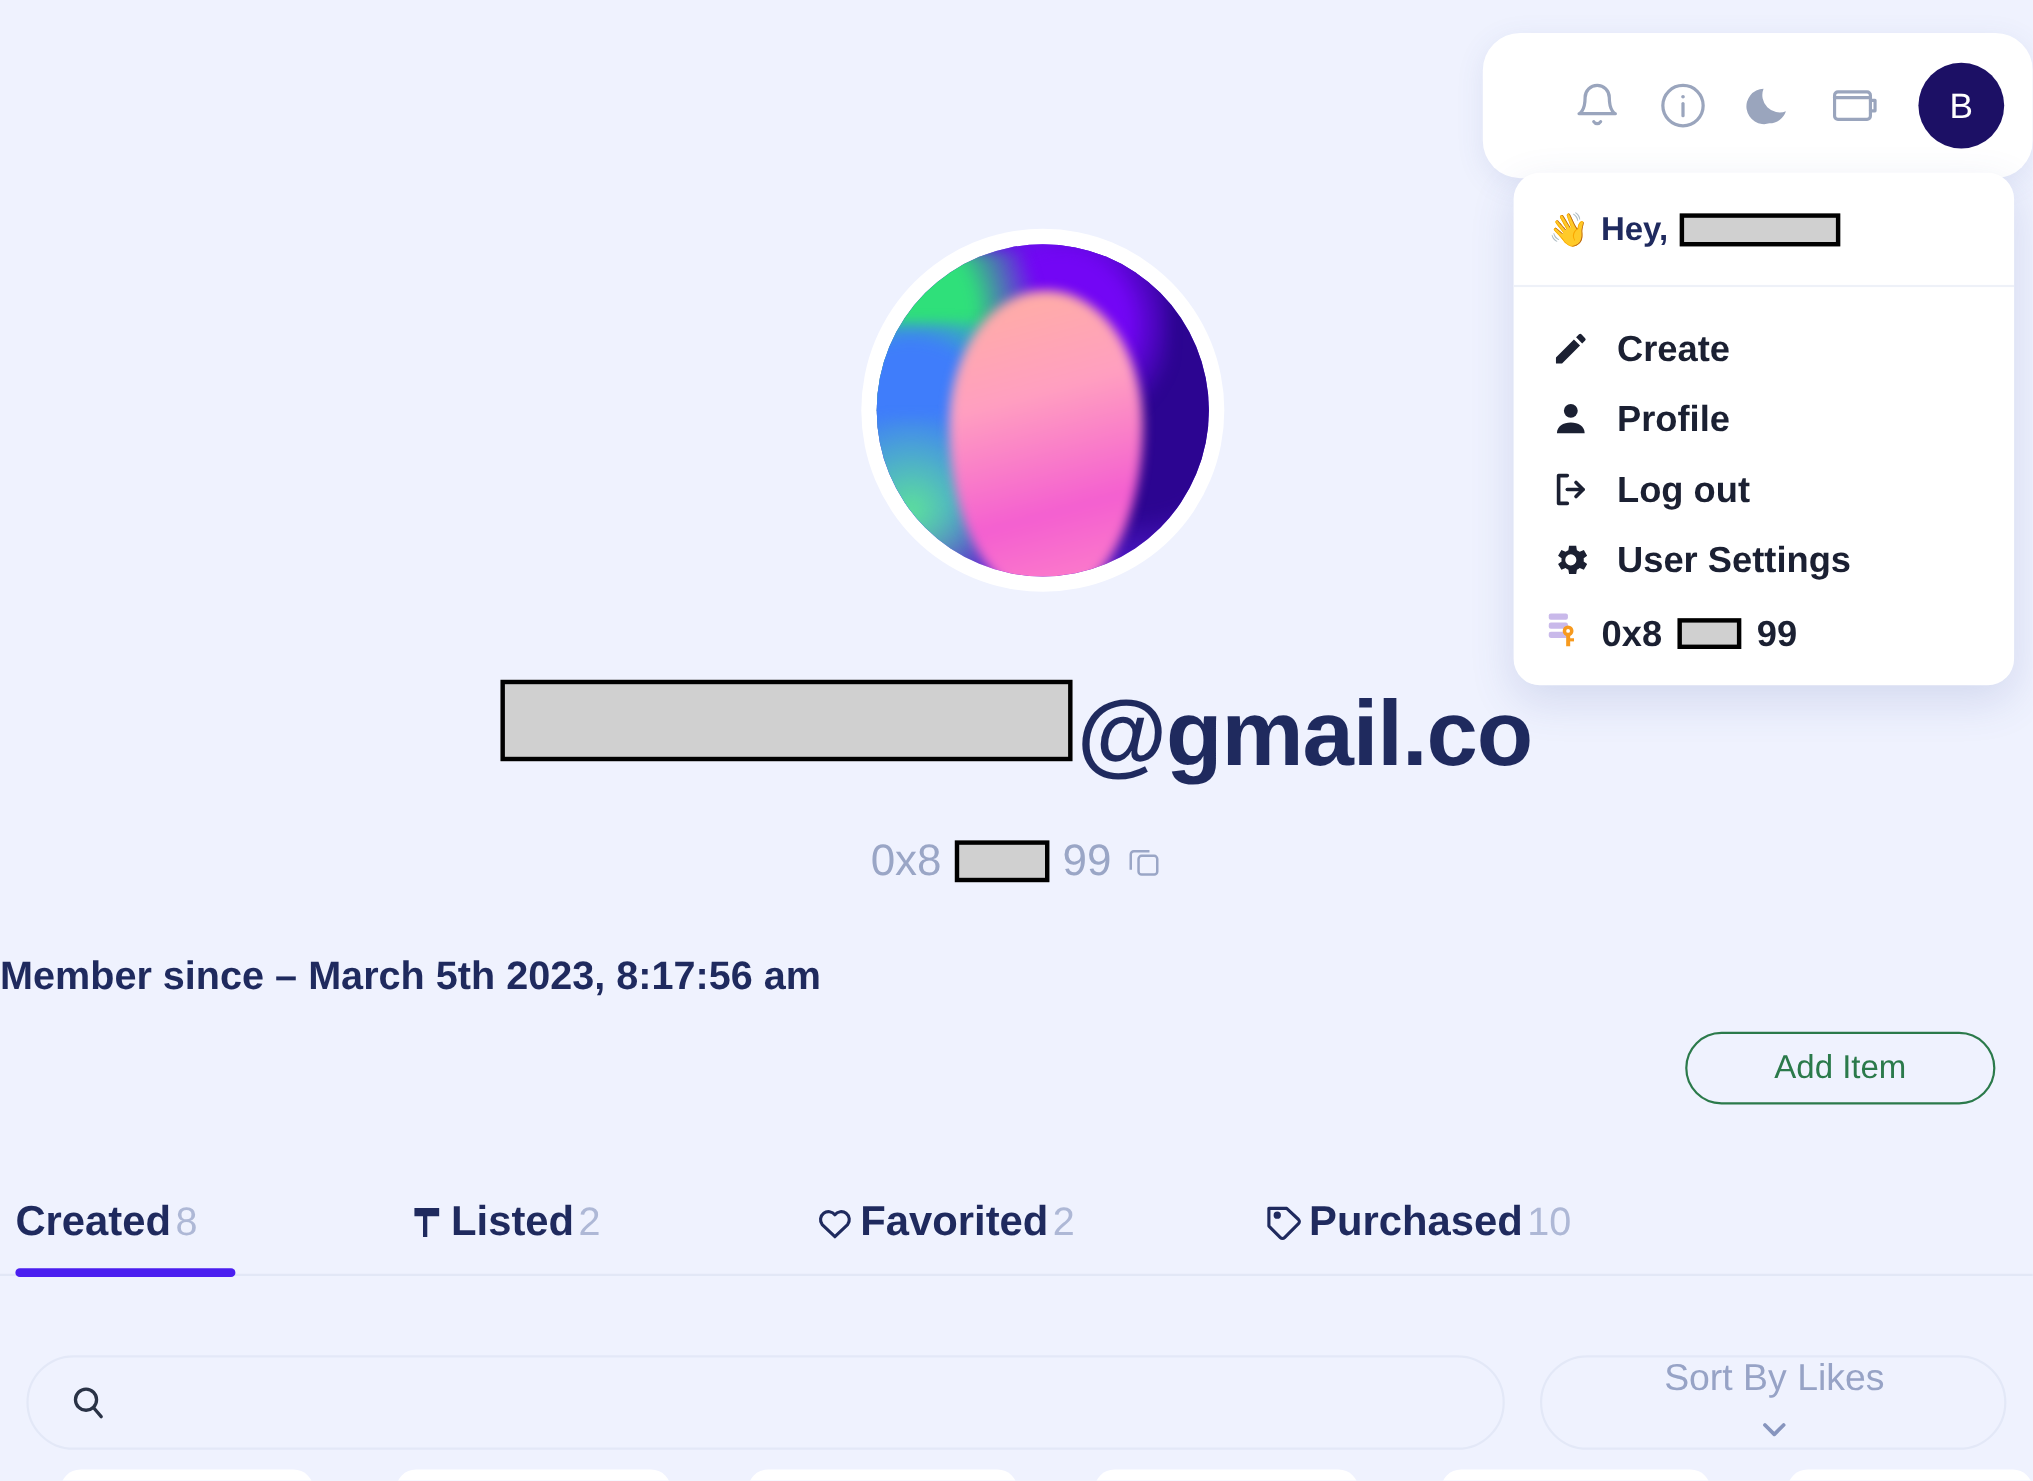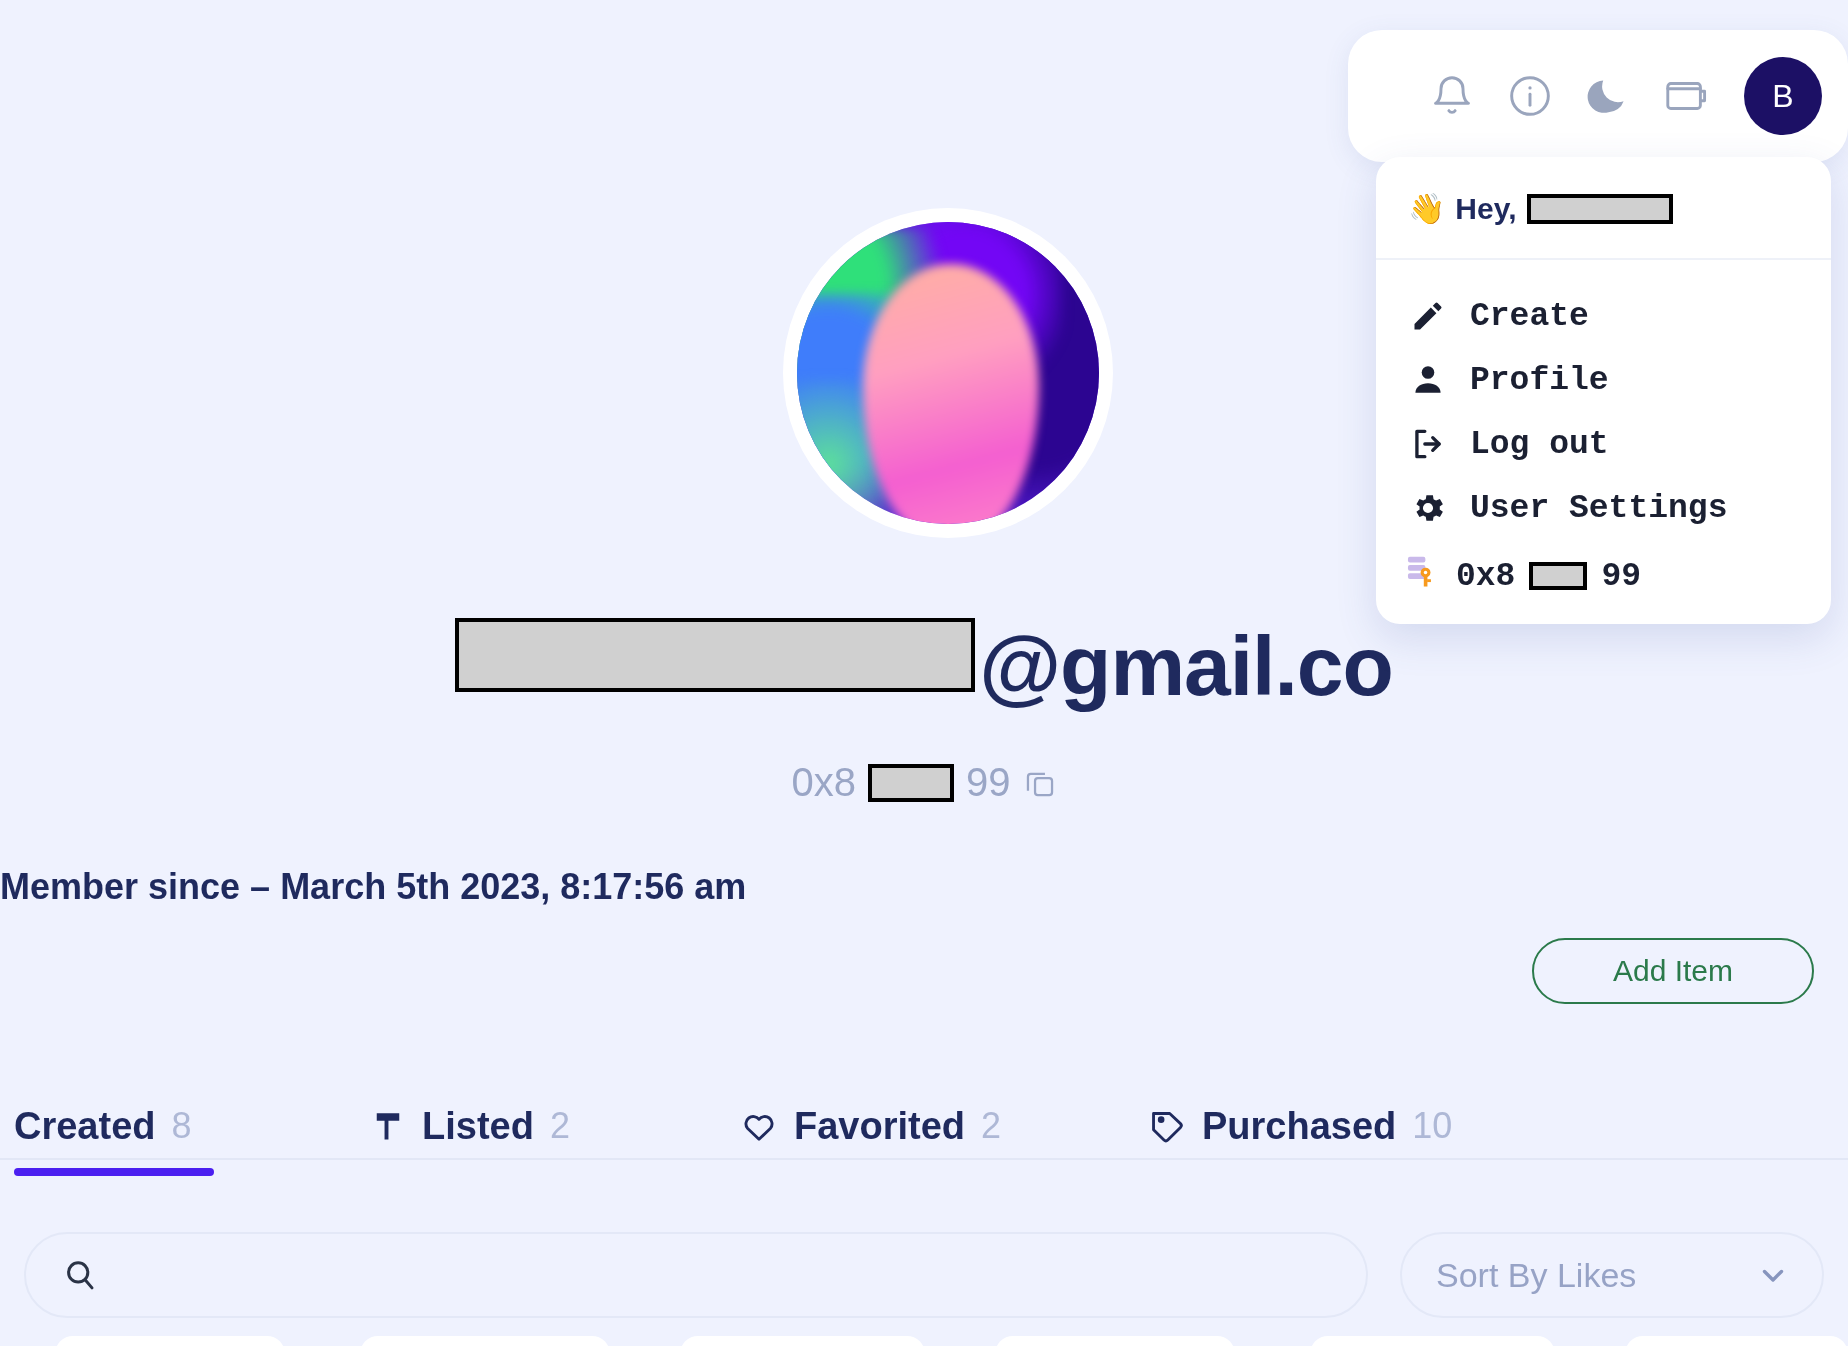--- a/index.html
+++ b/index.html
@@ -67,21 +67,21 @@
   .dd-hey {
     display: flex; align-items: center;
     gap: 10px;
     padding: 34px 0 32px 32px;
     font-size: 30px; font-weight: bold;
     color: #1f2a5e;
     border-bottom: 2px solid #eef1f8;
   }
   .dd-hey .wave { font-size: 30px; }
   .dd-hey .redact { width: 146px; height: 30px; }
-  .dd-list { padding-top: 24px; font-family: Liberation Mono, monospace; }
+  .dd-list { padding-top: 24px; }
   .dd-item {
     display: flex; align-items: center;
     gap: 22px;
     padding: 12px 0 12px 32px;
     color: #1b2032;
     font-size: 33px; font-weight: bold;
     cursor: pointer;
   }
   .dd-item .dd-ico { width: 40px; height: 40px; display:flex; align-items:center; justify-content:center; }
   .dd-wallet {
@@ -174,24 +174,24 @@
   }
 
   
   .tabs {
     position: absolute;
     top: 1062px; left: 0; width: 1848px; height: 98px;
     border-bottom: 2px solid #e2e7f6;
   }
   .tab {
     position: absolute;
-    top: 16px;
+    top: 1px;
     height: 96px;
     display: flex; align-items: center;
-    gap: 16px;
+    gap: 4px;
     font-size: 38px; font-weight: bold;
     color: #1f2a5e;
     cursor: pointer;
     white-space: nowrap;
   }
   .tab .cnt { font-weight: normal; color: #aeb8d6; font-size: 36px; }
   .tab .t-ico { display: flex; align-items: center; color:#1f2a5e; }
   .tab-underline {
     position: absolute;
     left: 0; bottom: -2px;
@@ -225,20 +225,21 @@
   .sort-box {
     position: absolute;
     top: 1232px; left: 1400px;
     width: 424px; height: 86px;
     border: 2px solid #e3e8f7;
     border-radius: 43px;
     display: flex; align-items: center; justify-content: space-between;
     padding: 0 32px 0 34px;
     cursor: pointer;
     background: transparent;
+    flex-direction: column;
   }
   .sort-box .sort-label { font-size: 34px; color: #97a3c6; }
   .sort-box .chev { color: #8795be; display:flex; align-items:center; }
 
   
   .card-strip { position: absolute; top: 1336px; left: 0; width: 1848px; height: 10px; }
   .card-top {
     position: absolute; top: 0;
     height: 40px;
     background: #ffffff;

